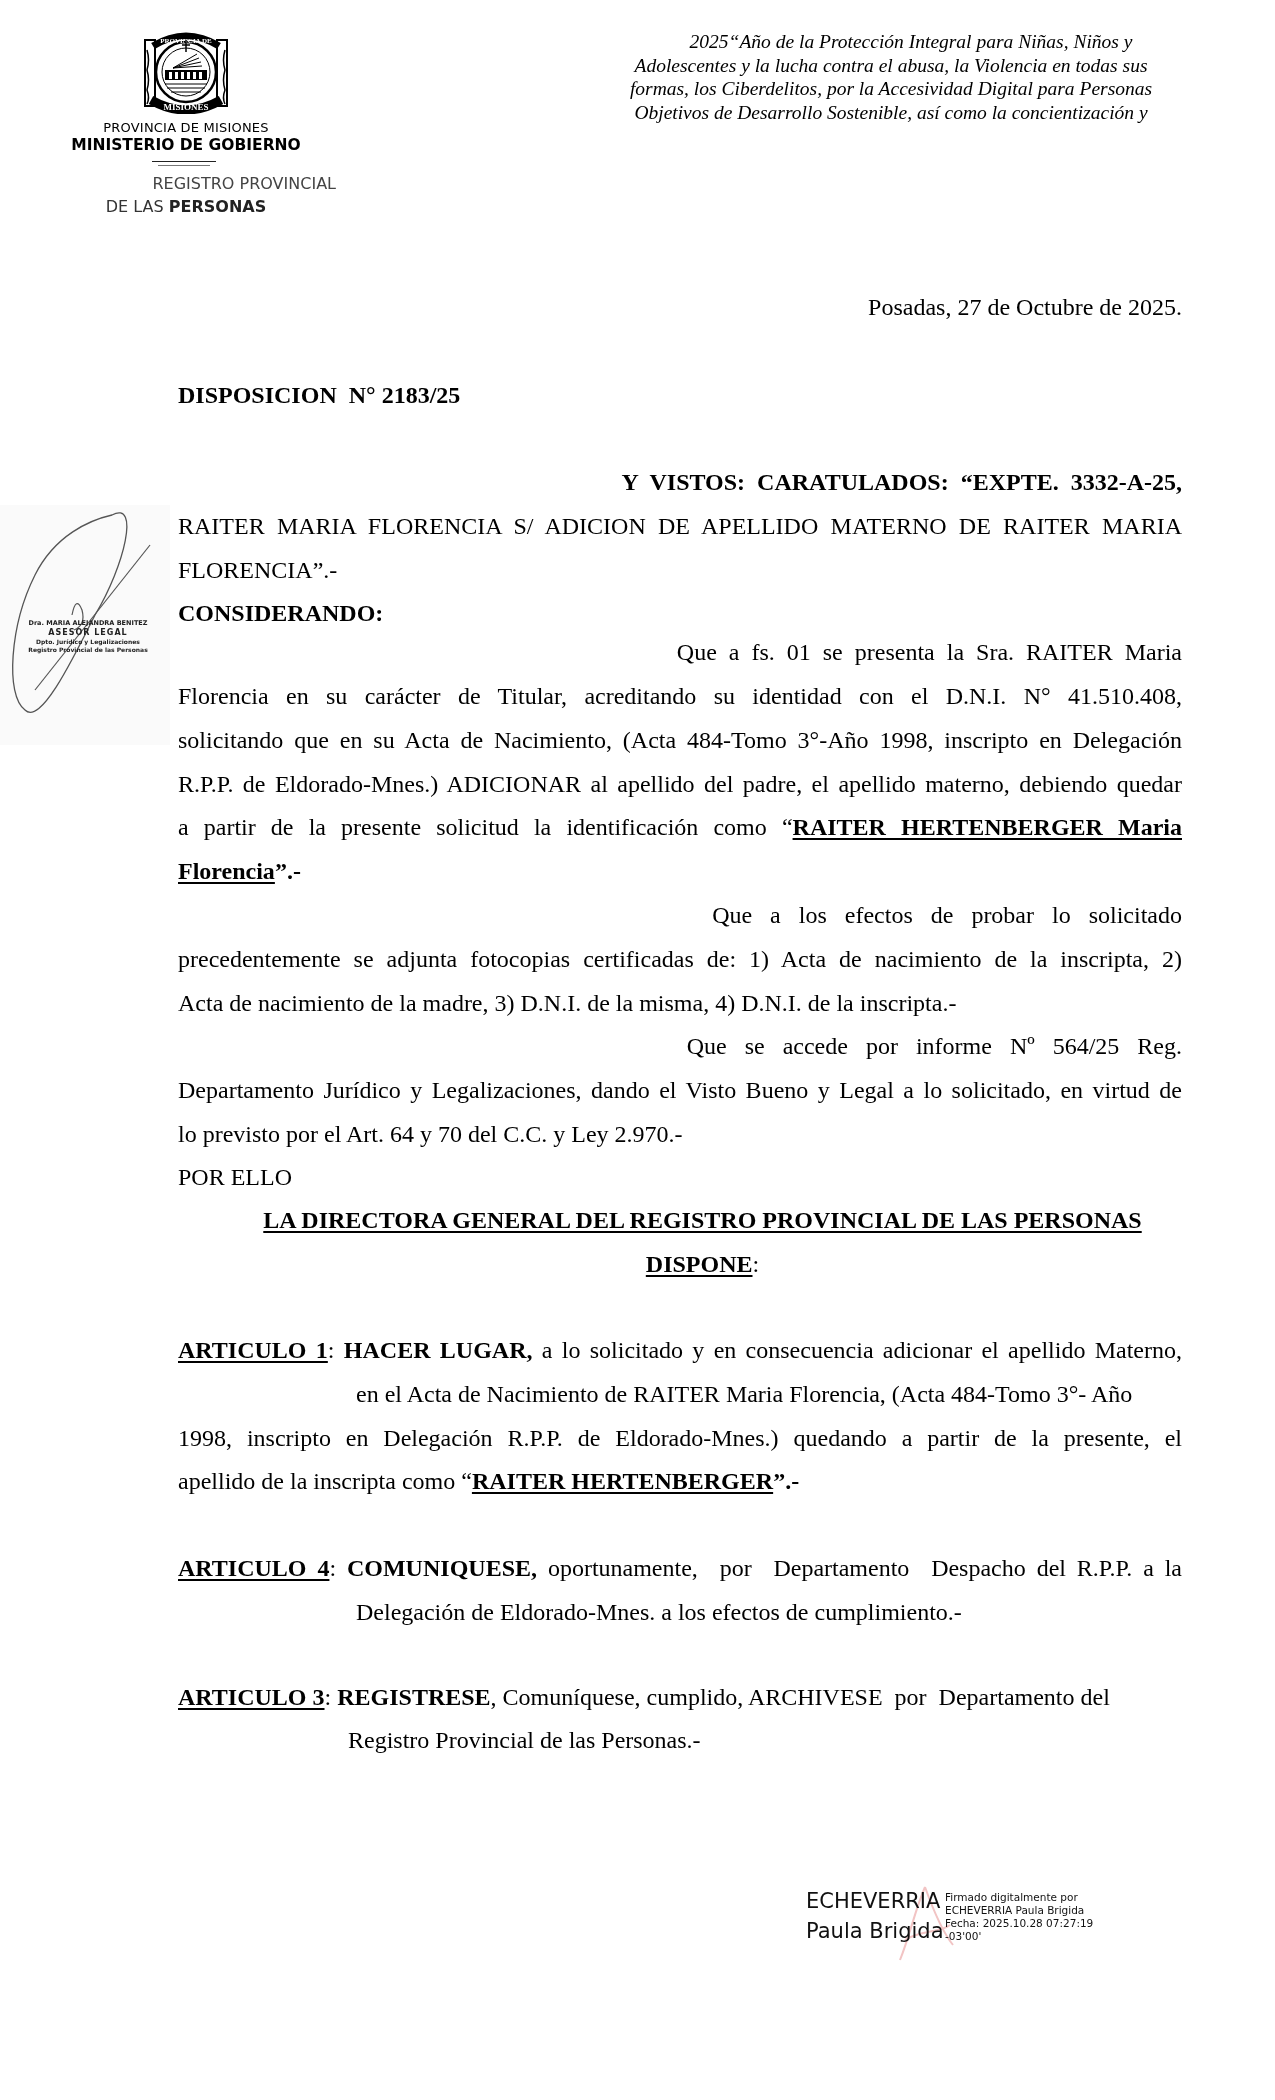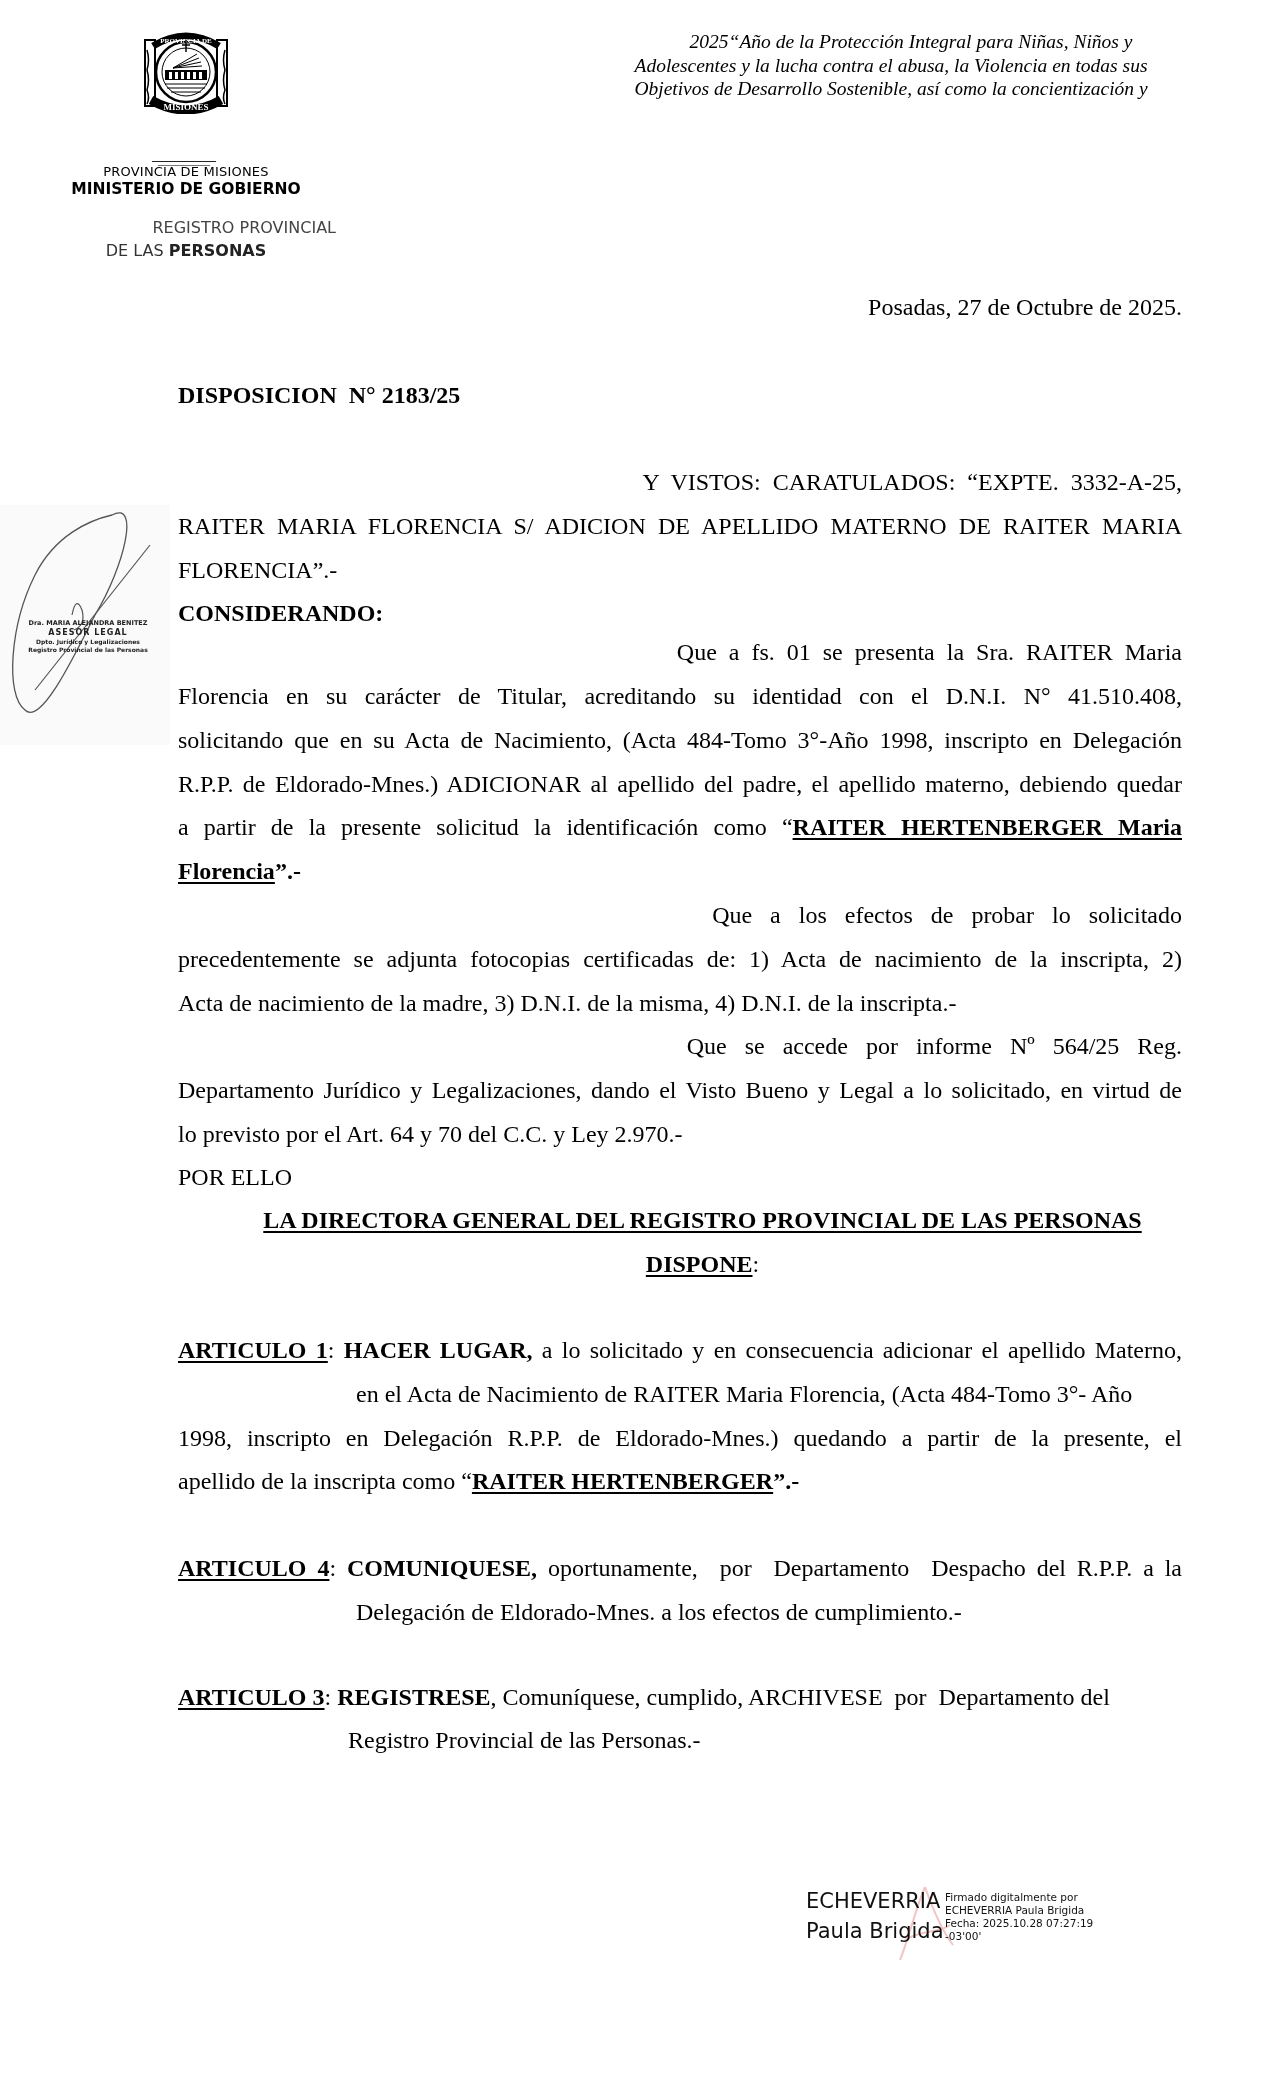--- a/index.html
+++ b/index.html
@@ -1,18 +1,18 @@
 <!DOCTYPE html>
 <html><head>
 <meta charset="utf-8">
 <style>
   html, body { margin: 0; padding: 0; background: #ffffff; }
   body { width: 1275px; height: 2100px; position: relative; overflow: hidden;
          font-family: "Liberation Serif", serif; color: #000; }
-  .abs { position: absolute; white-space: nowrap; margin-top: 44px; }
+  .abs { position: absolute; white-space: nowrap; }
   .line { position: absolute; font-size: 24px; line-height: 30px; white-space: nowrap; }
   .just { position: absolute; left: 178px; width: 1004px; font-size: 24px; line-height: 30px;
           text-align: justify; text-align-last: justify; white-space: normal; }
   .b { font-weight: bold; }
   .u { text-decoration: underline; text-decoration-thickness: 2px; text-underline-offset: 3px; }
   
   .logo-crest { position: absolute; left: 143px; top: 30px; width: 86px; height: 84px; }
   .logo-txt { position: absolute; font-family: "DejaVu Sans", sans-serif; text-align: center; width: 300px; left: 36px; }
   .logo-prov { top: 120px; font-size: 13px; letter-spacing: 0.2px; }
   .logo-min { top: 136px; font-size: 15.5px; font-weight: bold; }
@@ -76,27 +76,28 @@
   <div class="logo-txt logo-min abs">MINISTERIO DE GOBIERNO</div>
   <div class="logo-rule"></div>
   <div class="logo-rule2"></div>
   <div class="logo-txt logo-reg abs">REGISTRO PROVINCIAL</div>
   <div class="logo-txt logo-per abs"><span>DE LAS </span><span class="bold">PERSONAS</span></div>
 </div>
 
 <div class="motto">
   <div style="padding-left:40px">2025“Año de la Protección Integral para Niñas, Niños y</div>
   <div>Adolescentes y la lucha contra el abusa, la Violencia   en todas sus</div>
+  <div>formas, los Ciberdelitos, por la Accesividad Digital para Personas</div>
   <div>Objetivos de Desarrollo Sostenible, así como la concientización y</div>
 </div>
 
 <div class="line" style="right:93px; top:292px;text-align:right;">Posadas, 27 de Octubre de 2025.</div>
 <div class="line b" style="left:178px; top:380px; white-space:pre;">DISPOSICION  N° 2183/25</div>
 
-<div class="line" style="left:620px; width:562px; top:467px; white-space:pre; text-align:right;">Y  VISTOS:  CARATULADOS:  “EXPTE.  3332-A-25,</div>
+<div class="line" style="left:620px; width:562px; top:467px; white-space:pre; text-align:right;font-weight:bold;">Y  VISTOS:  CARATULADOS:  “EXPTE.  3332-A-25,</div>
 <div class="just" style="top:511px;">RAITER MARIA FLORENCIA S/ ADICION DE APELLIDO MATERNO DE RAITER MARIA</div>
 <div class="line" style="left:178px; top:555px;">FLORENCIA”.-</div>
 <div class="line b" style="left:178px; top:598px;">CONSIDERANDO:</div>
 
 <div class="line" style="left:620px; width:562px; top:637px; white-space:pre; text-align:right;">Que  a  fs.  01  se  presenta  la  Sra.  RAITER  Maria</div>
 <div class="just" style="top:681px;">Florencia en su carácter de Titular, acreditando su identidad con el D.N.I. N° 41.510.408,</div>
 <div class="just" style="top:725px;">solicitando que en su Acta de Nacimiento, (Acta 484-Tomo 3°-Año 1998, inscripto en Delegación</div>
 <div class="just" style="top:769px;">R.P.P. de Eldorado-Mnes.) ADICIONAR al apellido del padre, el apellido materno, debiendo quedar</div>
 <div class="just" style="top:812px;"><span>a partir de la presente solicitud la identificación como “</span><span class="b u">RAITER HERTENBERGER Maria</span></div>
 <div class="line" style="left:178px; top:856px;"><span class="b u">Florencia</span><span class="b">”.-</span></div>

